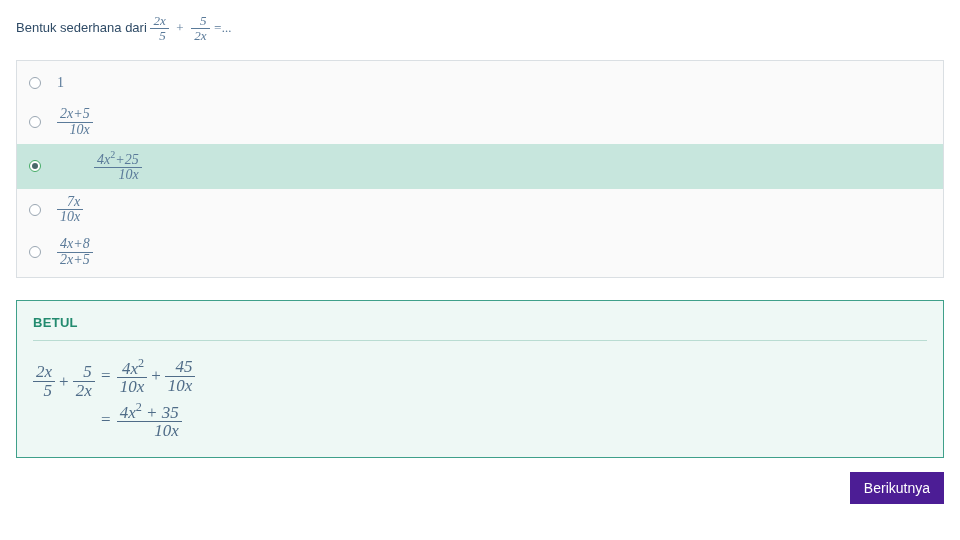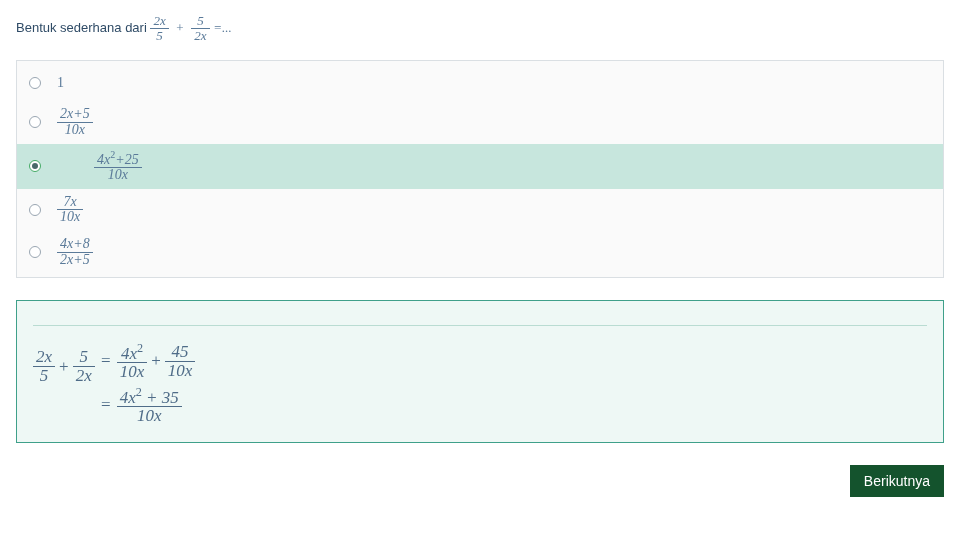--- a/index.html
+++ b/index.html
@@ -12,21 +12,21 @@
     padding: 14px 16px 16px 16px;
     width: 960px;
   }
   .question {
     color: #2f4b66;
     margin-bottom: 18px;
   }
   .question .math { font-family: 'Times New Roman', serif; font-style: italic; color: #5a7a99; }
   .frac {
     display: inline-block;
-    text-align: center;
+    text-align: right;
     vertical-align: middle;
     font-family: 'Times New Roman', serif;
     font-style: italic;
     color: #5a7a99;
     line-height: 1.05;
   }
   .frac .num { display:block; padding: 0 3px; }
   .frac .den { display:block; border-top: 1px solid #5a7a99; padding: 0 3px; }
   .sup { font-size: 0.72em; vertical-align: super; font-style: normal;}
   .op { font-style: normal; font-family: 'Times New Roman', serif; color: #5a7a99; padding: 0 4px;}
@@ -99,22 +99,22 @@
     align-items:center;
     margin-bottom: 2px;
     min-height: 42px;
   }
   .eqn .frac { font-size: 17px; color:#4f6c88; }
   .eqn .frac .den { border-top-color:#4f6c88; }
   .eqn .op { font-size: 17px; color:#4f6c88; }
   .eqline-eq { width: 22px; text-align:center; font-size:17px; font-style:normal; font-family:'Times New Roman',serif; color:#4f6c88;}
   .next-btn {
     float: right;
-    margin-top: 22px;
-    background: #14532d;
+    margin-top: 14px;
+    background: #4c1d95;
     color: #ffffff;
     border: none;
     padding: 8px 14px;
     font-size: 14px;
     cursor: pointer;
   }
   .num0 { font-style: normal; }
 </style>
 </head>
 <body>
@@ -178,20 +178,21 @@
       <span class="frac">
         <span class="num">4x+8</span>
         <span class="den">2x+5</span>
       </span>
     </span>
   </div>
 
 </div>
 
 <div class="feedback-box">
+  <div class="feedback-title">BETUL</div>
   <hr class="feedback-hr">
   <div class="eqn">
     <div class="lhs">
       <span class="frac">
         <span class="num">2x</span>
         <span class="den">5</span>
       </span>
       <span class="op">+</span>
       <span class="frac">
         <span class="num">5</span>

